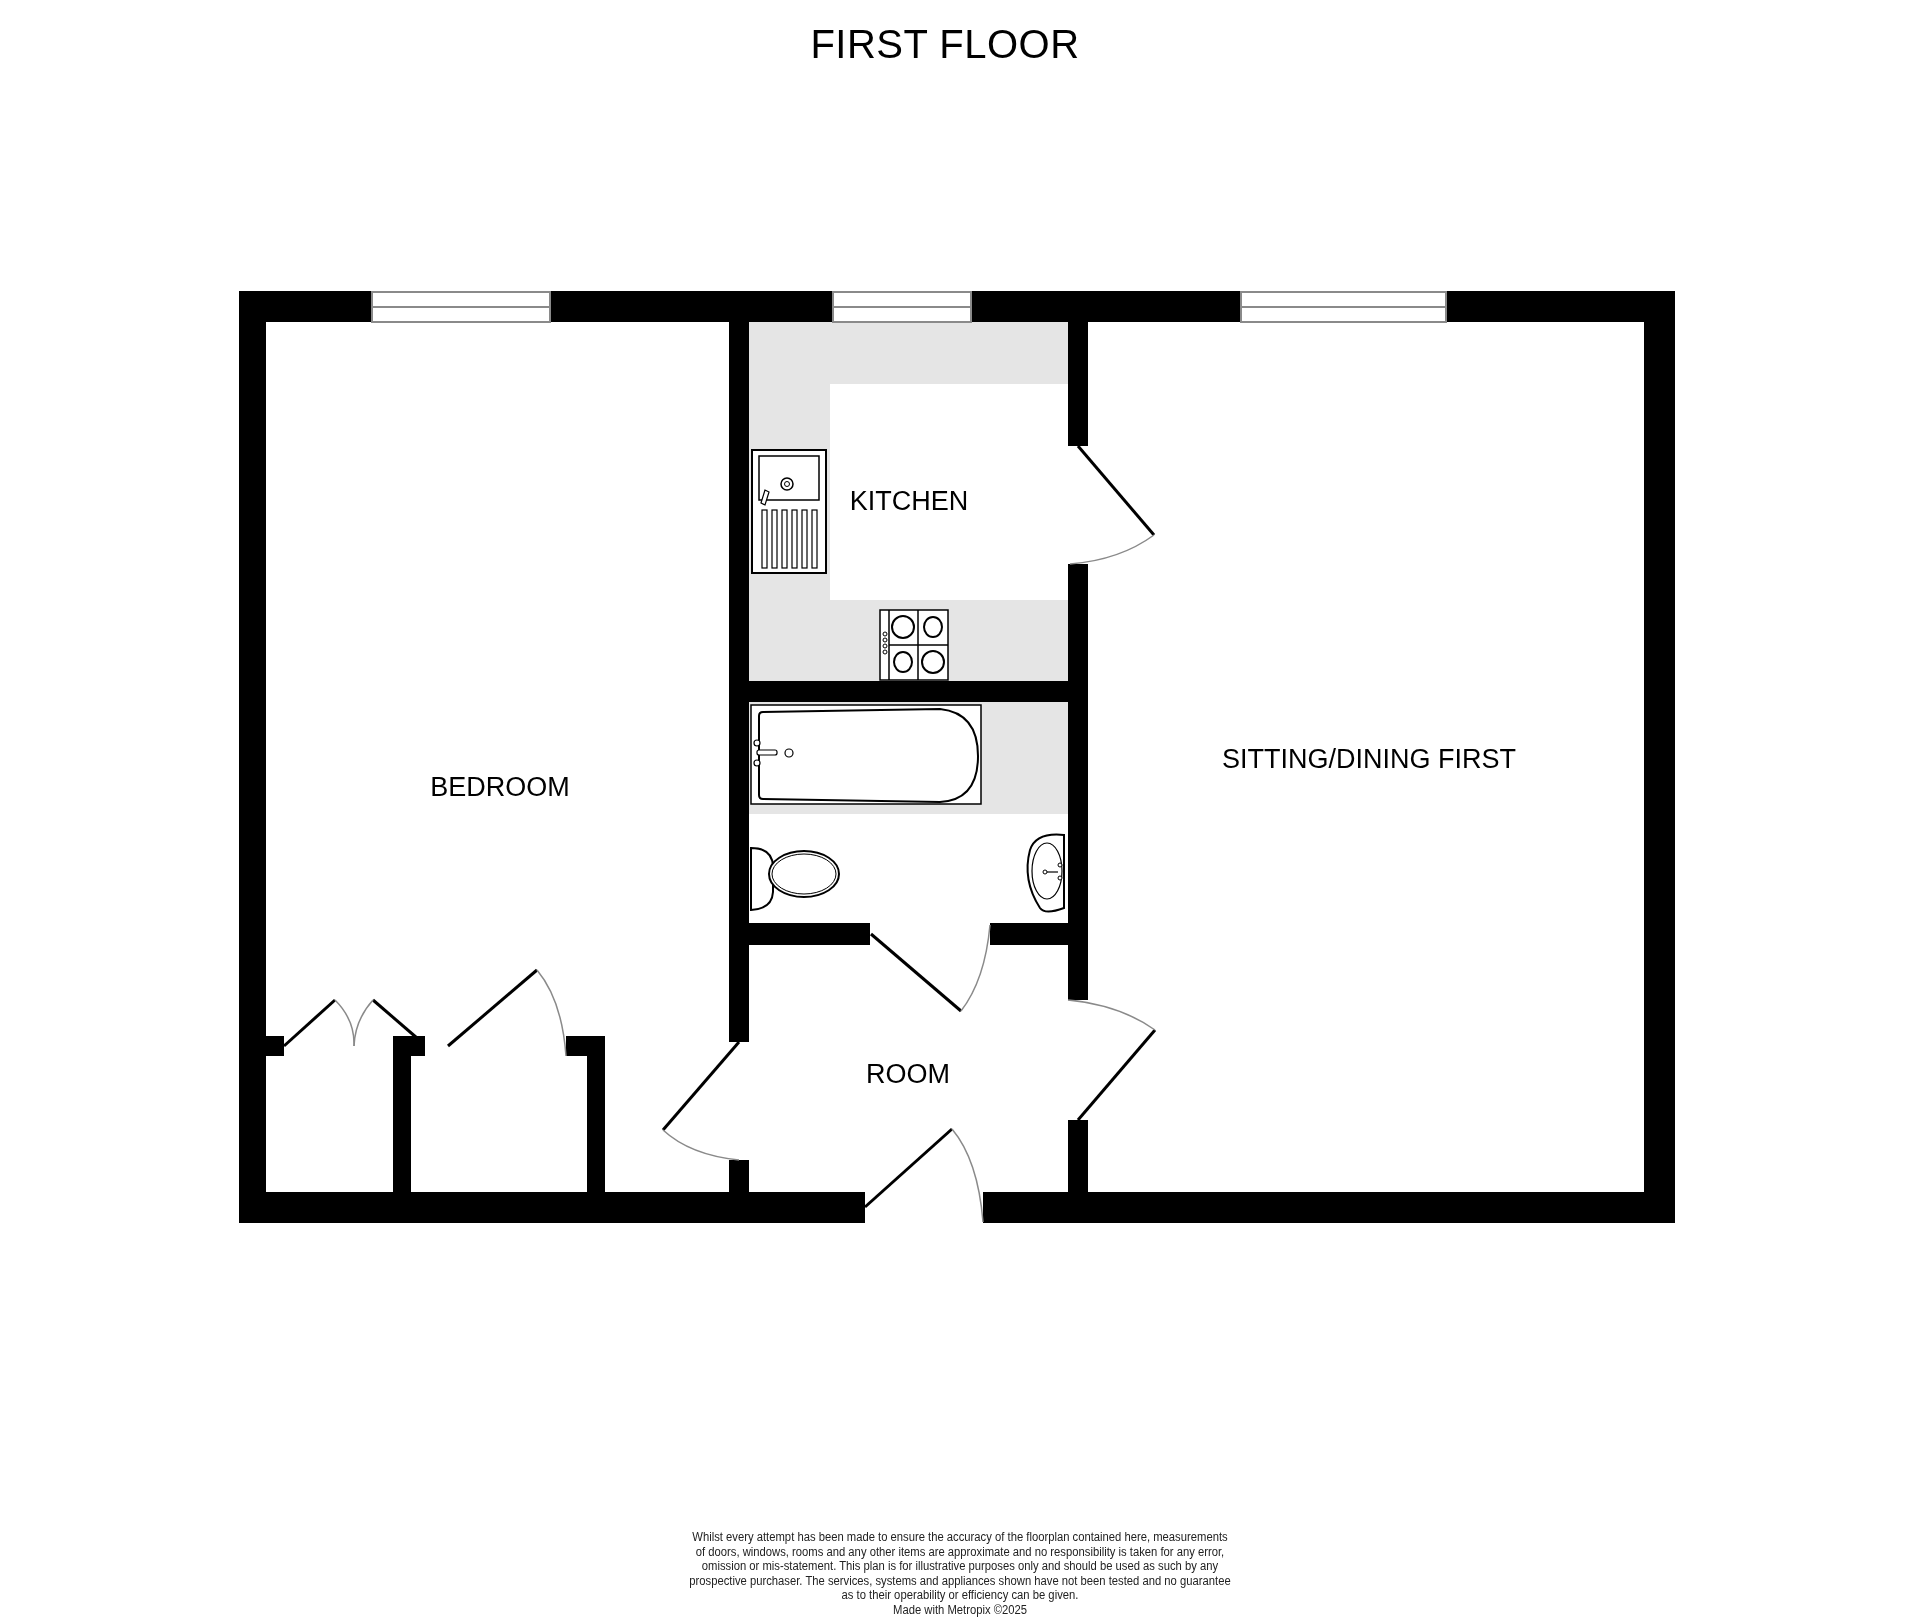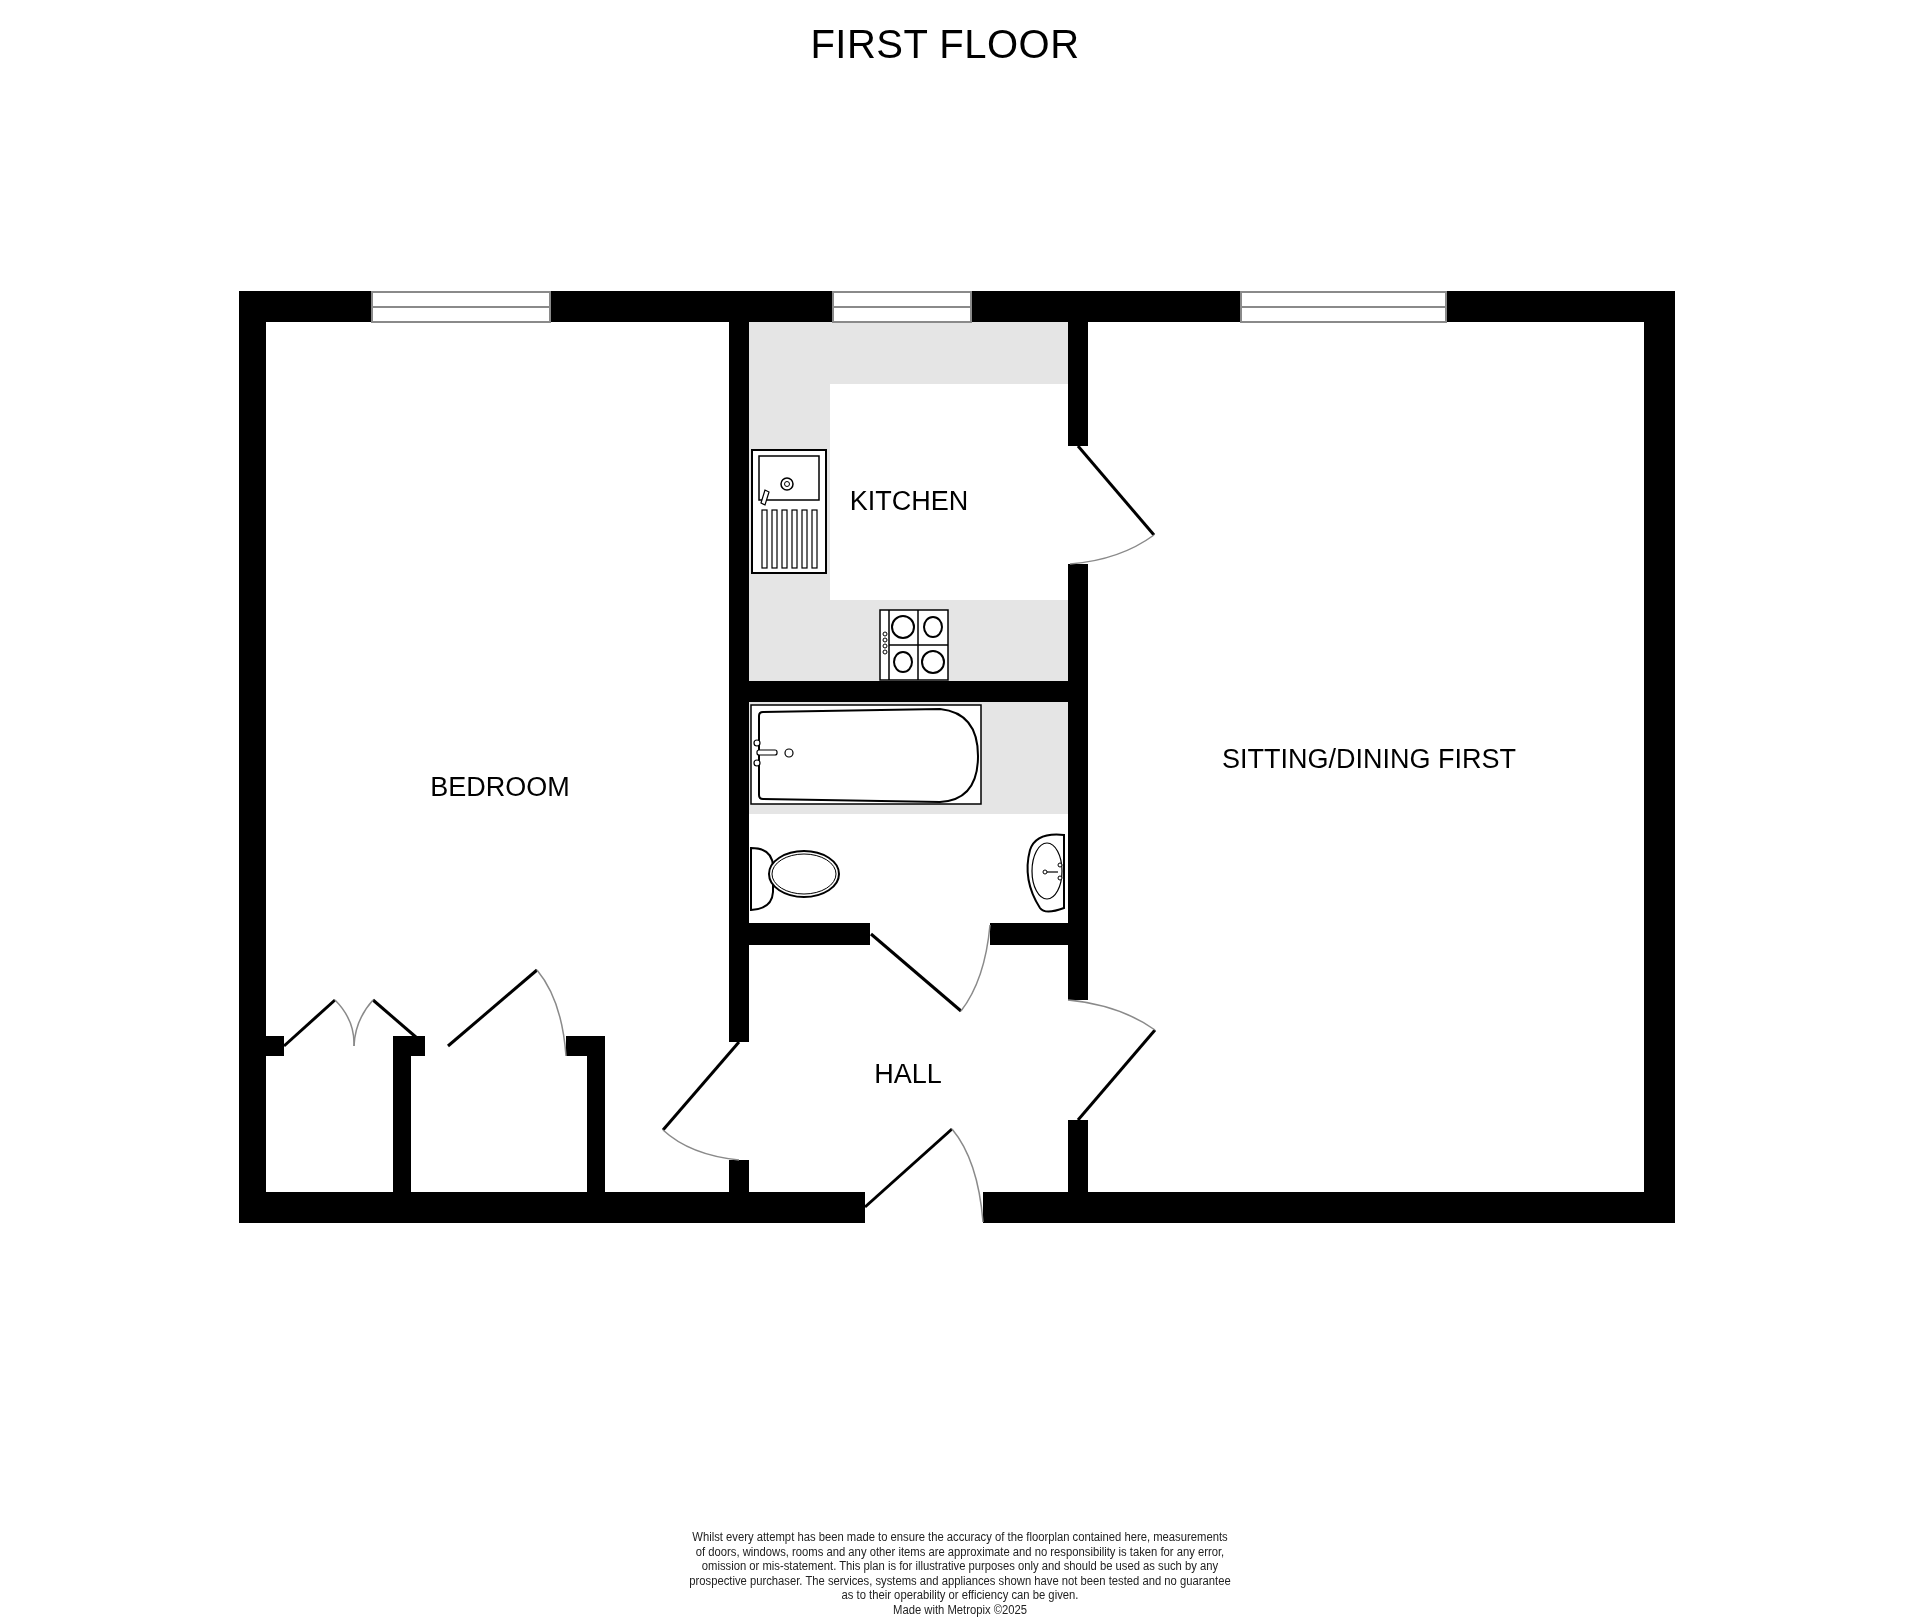--- a/index.html
+++ b/index.html
@@ -153,21 +153,21 @@
     <line x1="1046" y1="872" x2="1058" y2="872" stroke-width="1.2"></line>
     <circle cx="1060" cy="865" r="2" stroke-width="1"></circle>
     <circle cx="1060" cy="878" r="2" stroke-width="1"></circle>
     <circle cx="1045" cy="872" r="2" stroke-width="1"></circle>
   </g>
 </svg>
 
 <div class="room-label" style="left:500px; top:739px;margin-top:48px;">BEDROOM</div>
 <div class="room-label" style="left:909px; top:501px;">KITCHEN</div>
 <div class="room-label" style="left:1369px; top:759px;">SITTING/DINING FIRST</div>
-<div class="room-label" style="left:908px; top:1074px;">HALL</div>
+<div class="room-label" style="left:908px; top:1074px;">ROOM</div>
 
 <div class="disclaimer">
   <div>Whilst every attempt has been made to ensure the accuracy of the floorplan contained here, measurements</div>
   <div>of doors, windows, rooms and any other items are approximate and no responsibility is taken for any error,</div>
   <div>omission or mis-statement. This plan is for illustrative purposes only and should be used as such by any</div>
   <div>prospective purchaser. The services, systems and appliances shown have not been tested and no guarantee</div>
   <div>as to their operability or efficiency can be given.</div>
   <div>Made with Metropix ©2025</div>
 </div>
 

